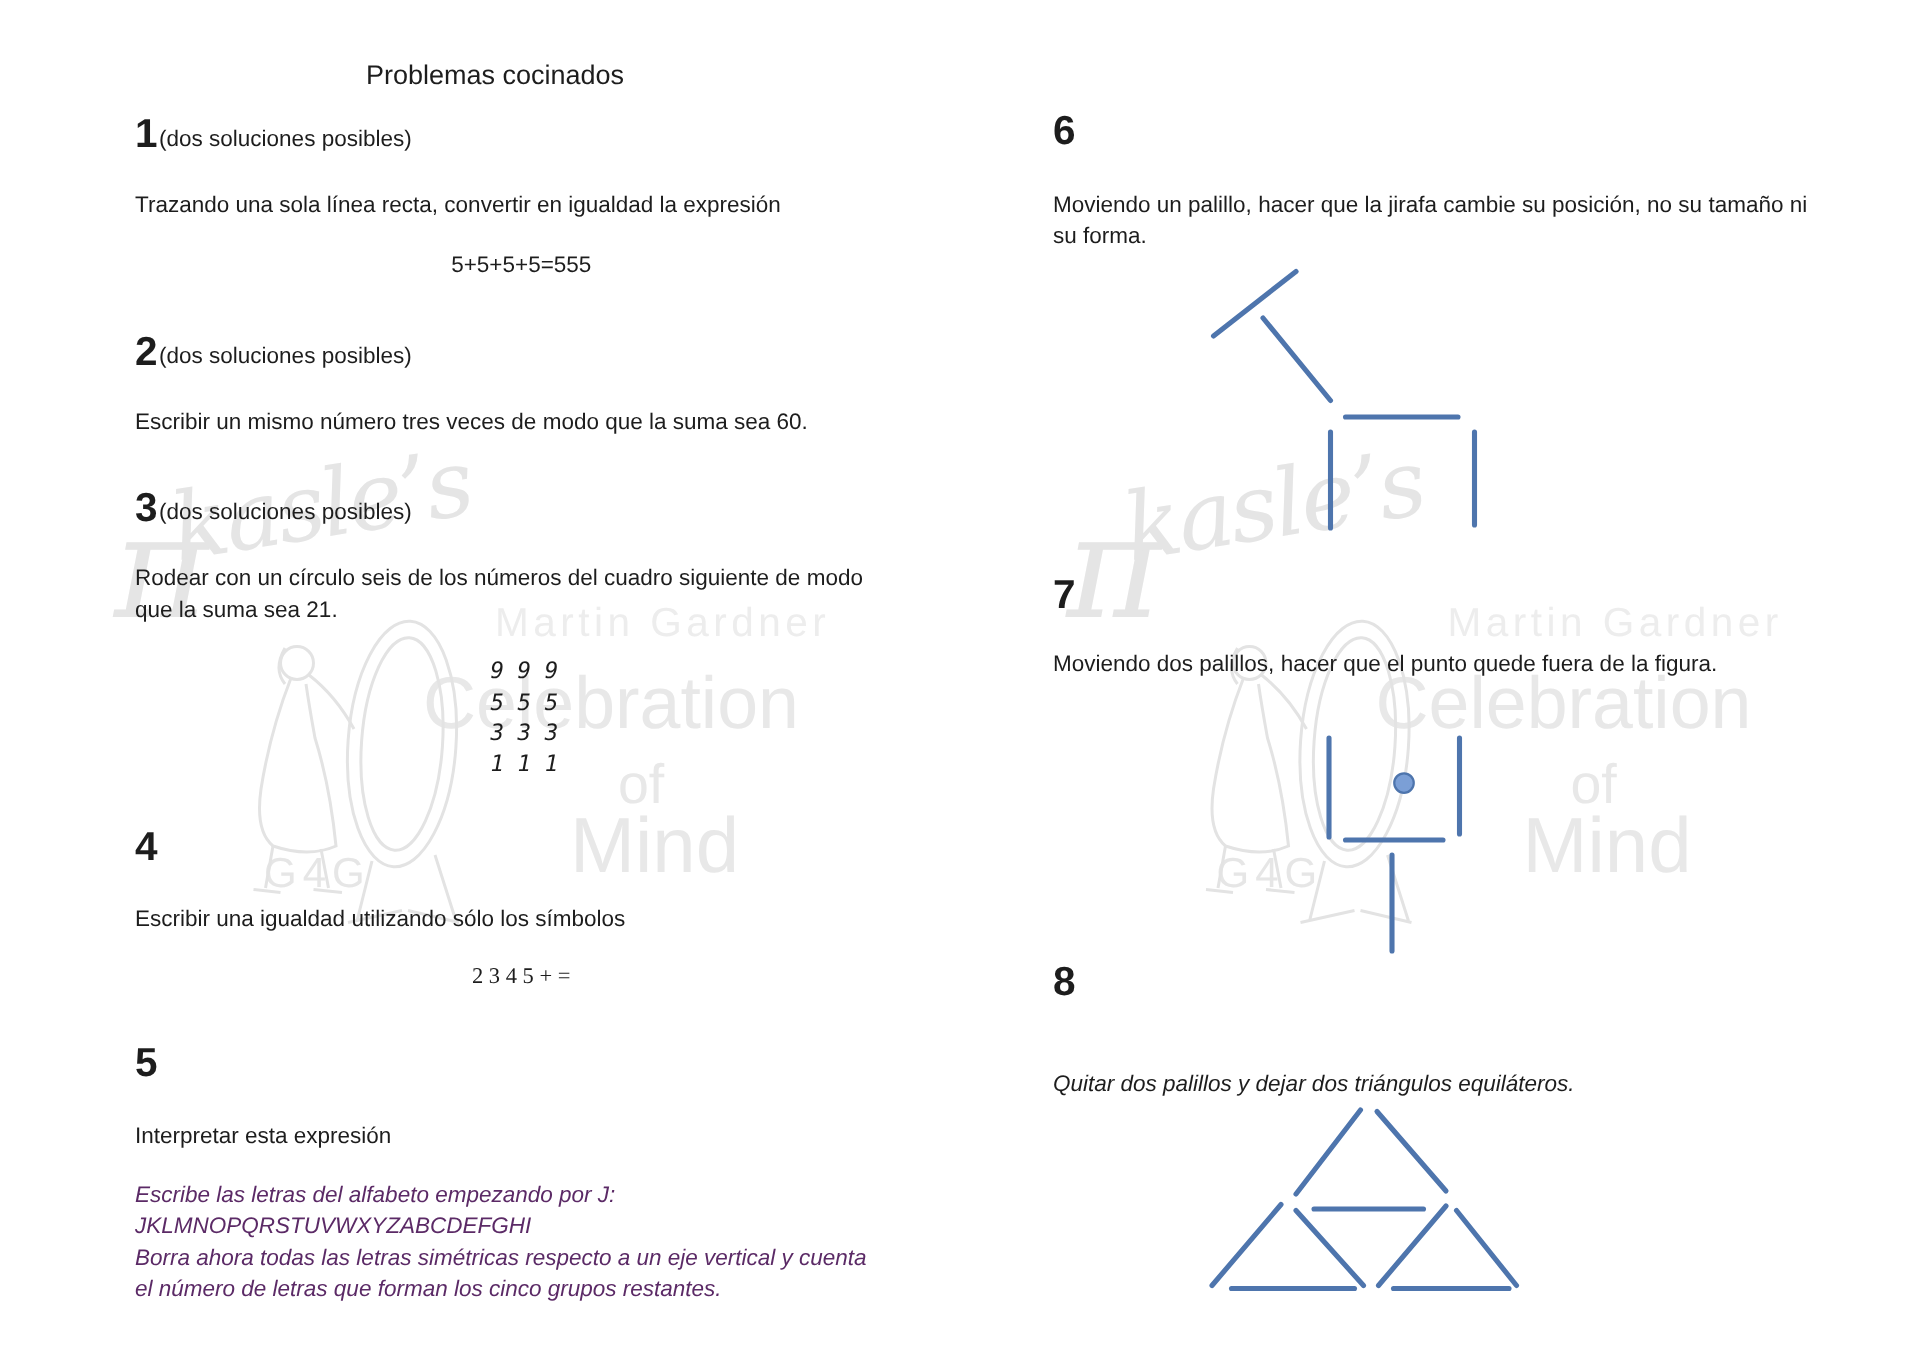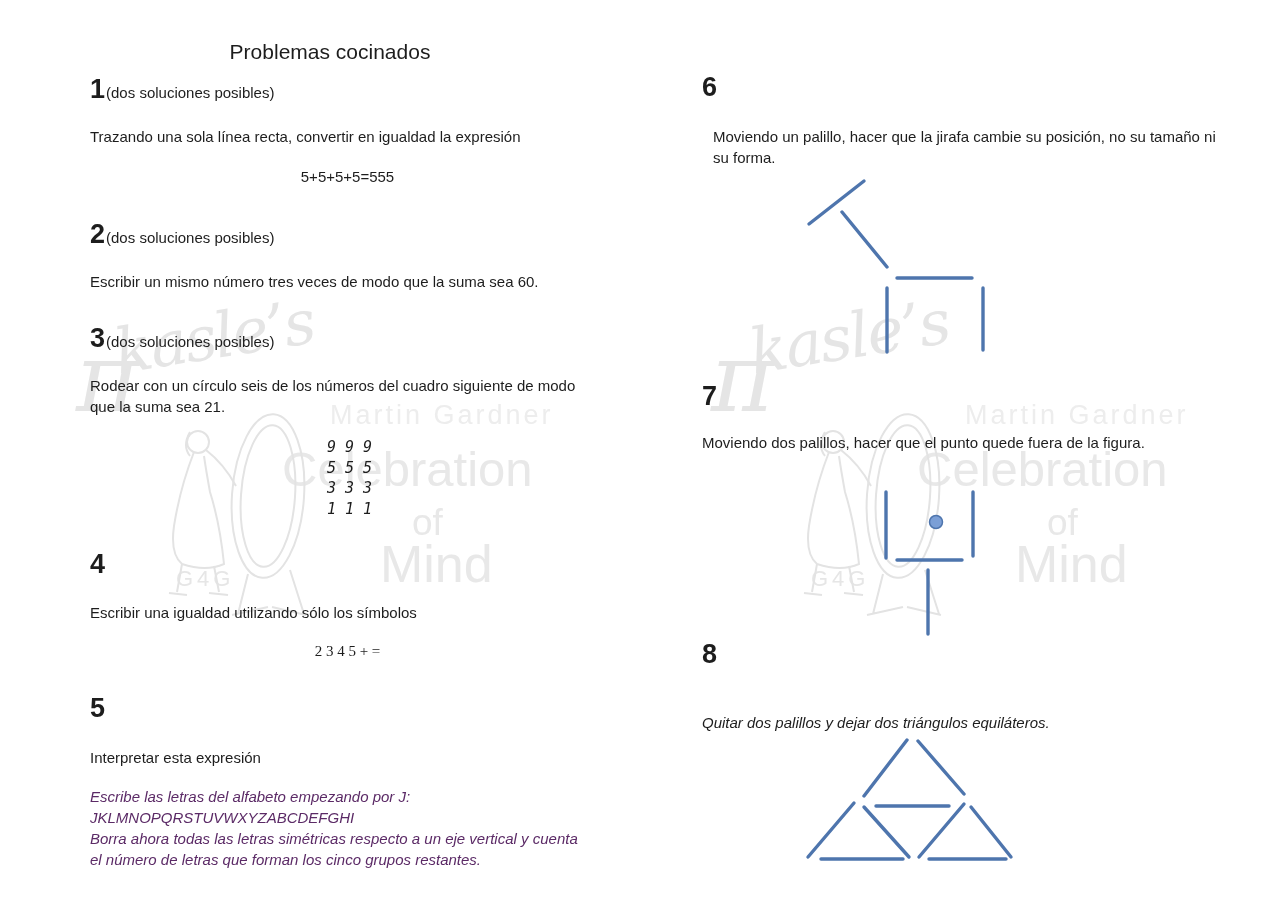--- a/index.html
+++ b/index.html
@@ -12,26 +12,26 @@
   
   .watermark{position:absolute;left:0;top:0;width:635px;height:913px;pointer-events:none;}
   .watermark span{position:absolute;white-space:nowrap;color:var(--wm-color,#e5e5e5);}
   .wm-pi{left:76px;top:330px;font-family:"DejaVu Serif",serif;font-style:italic;font-size:96px;line-height:96px;}
   .wm-script{left:114px;top:306px;font-family:"DejaVu Serif",serif;font-style:italic;font-size:62px;line-height:62px;
              transform:rotate(-9deg);letter-spacing:-2px;}
   .wm-martin{left:330px;top:400px;font-size:27px;letter-spacing:3px;color:#ededed!important;}
   .wm-celebration{left:282px;top:444px;font-size:49px;line-height:50px;color:#e8e8e8!important;}
   .wm-of{left:412px;top:502px;font-size:37px;color:#e8e8e8!important;}
   .wm-mind{left:380px;top:534px;font-size:52px;color:#e8e8e8!important;}
-  .wm-g4g{left:176px;top:566px;font-size:22px;letter-spacing:4px;color:#e6e6e6!important;}
+  .wm-g4g{left:176px;top:566px;font-size:28px;letter-spacing:4px;color:#e6e6e6!important;}
   .wm-alice{position:absolute;left:146px;top:396px;}
 
   
   .doc-title{position:absolute;left:90px;top:40px;width:480px;margin:0;text-align:center;
-             font-size:21px;font-weight:normal;}
+             font-size:18px;font-weight:normal;}
   .prob-head{position:absolute;display:flex;align-items:flex-start;}
   .prob-num{font-size:27px;line-height:27px;font-weight:800;letter-spacing:1px;}
   .prob-note{font-size:15px;line-height:15px;padding-top:9px;}
   .body-text{position:absolute;margin:0;font-size:15px;line-height:21px;}
   .expr{position:absolute;font-size:15px;text-align:center;}
   .mono{font-family:Liberation Serif, serif;font-size:15px;}
   .num-grid{position:absolute;font-family:"DejaVu Sans Mono",monospace;font-size:15px;line-height:20.5px;}
   .hints{position:absolute;font-size:15px;line-height:21px;font-style:italic;color:var(--hint-color,#5b2a66);}
   .hints div{white-space:nowrap;}
 
@@ -125,21 +125,21 @@
         <circle cx="52" cy="46" r="11"></circle>
         <path d="M44 36 Q36 50 44 60 M60 54 Q78 68 90 90"></path>
         <path d="M48 56 Q34 92 28 130 Q24 158 36 168 Q60 176 78 168 Q74 128 64 96 Q60 74 58 60"></path>
         <path d="M36 168 L31 196 M68 170 L73 196 M23 197 L41 199 M63 197 L82 199"></path>
       </svg>
     </div>
 
     <div class="prob-head" style="left:67px;top:74px;">
       <span class="prob-num">6</span>
     </div>
-    <p class="body-text" style="left:78px;top:126px;width:515px;">Moviendo un palillo, hacer que la jirafa cambie su posición, no su tamaño ni su forma.</p>
+    <p class="body-text" style="left:67px;top:126px;width:515px;">Moviendo un palillo, hacer que la jirafa cambie su posición, no su tamaño ni su forma.</p>
     <svg class="fig" style="left:165px;top:170px;" width="200" height="195" viewBox="0 0 200 195">
         <line x1="9" y1="54" x2="64" y2="11" stroke="#4e75ad" stroke-width="3.4" stroke-linecap="round"></line>
         <line x1="42" y1="42" x2="87" y2="97" stroke="#4e75ad" stroke-width="3.4" stroke-linecap="round"></line>
         <line x1="97" y1="108" x2="172" y2="108" stroke="#4e75ad" stroke-width="3.4" stroke-linecap="round"></line>
         <line x1="87" y1="118" x2="87" y2="182" stroke="#4e75ad" stroke-width="3.4" stroke-linecap="round"></line>
         <line x1="183" y1="118" x2="183" y2="180" stroke="#4e75ad" stroke-width="3.4" stroke-linecap="round"></line>
       </svg>
 
     <div class="prob-head" style="left:67px;top:383px;">
       <span class="prob-num">7</span>

